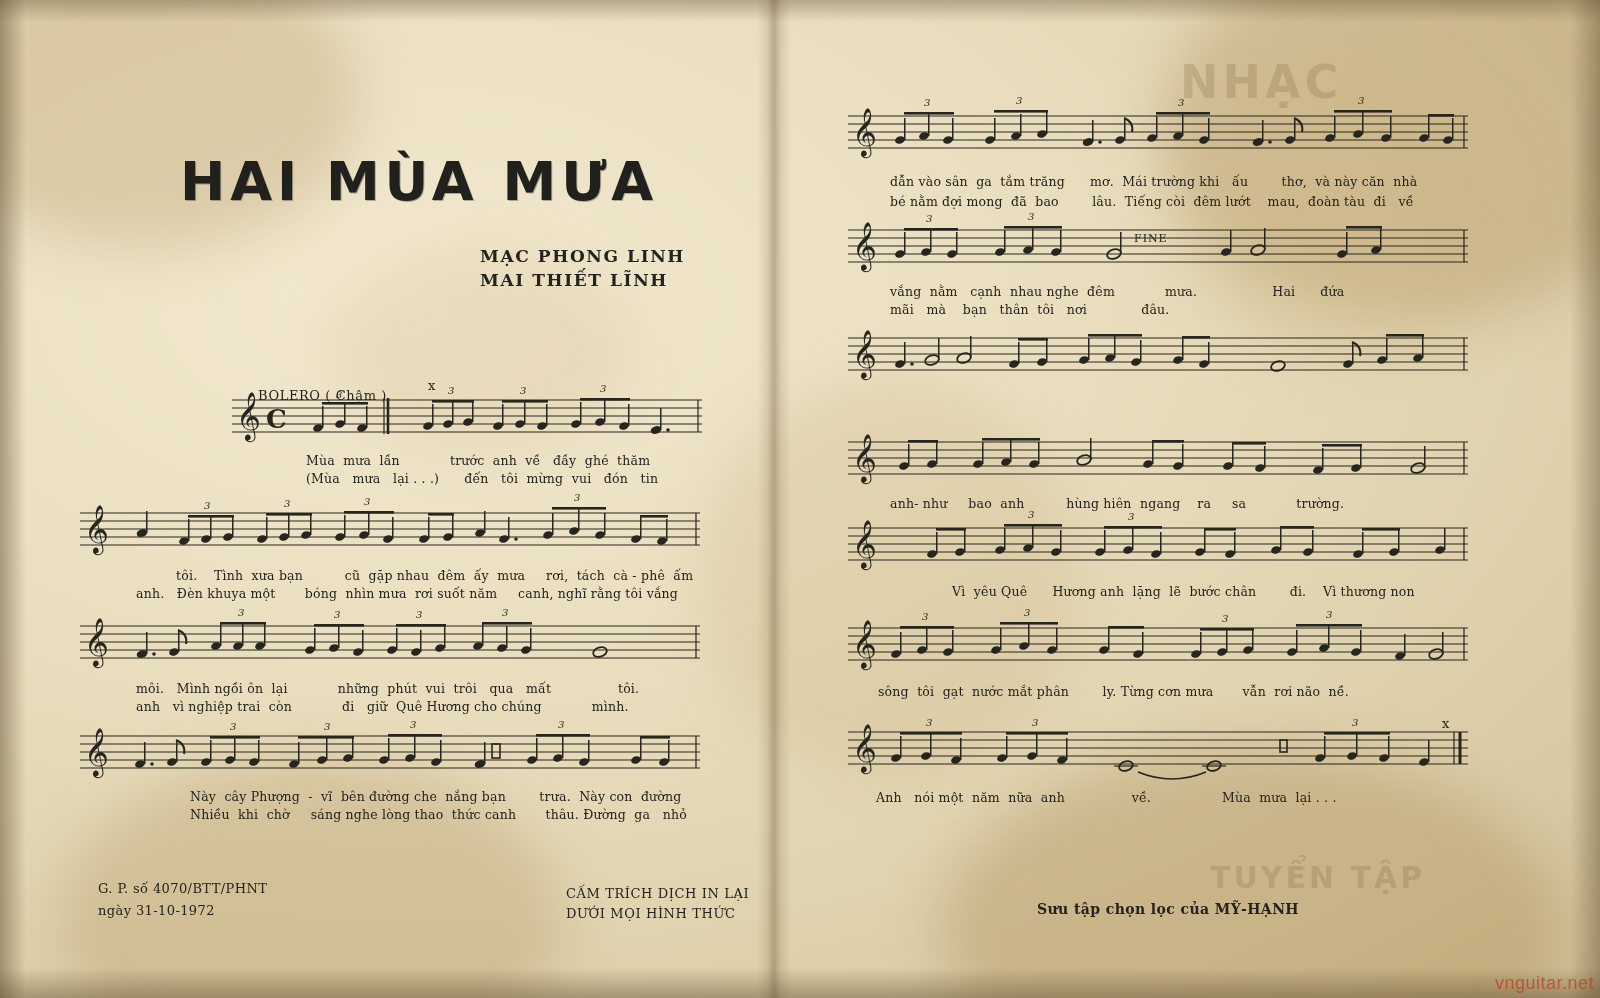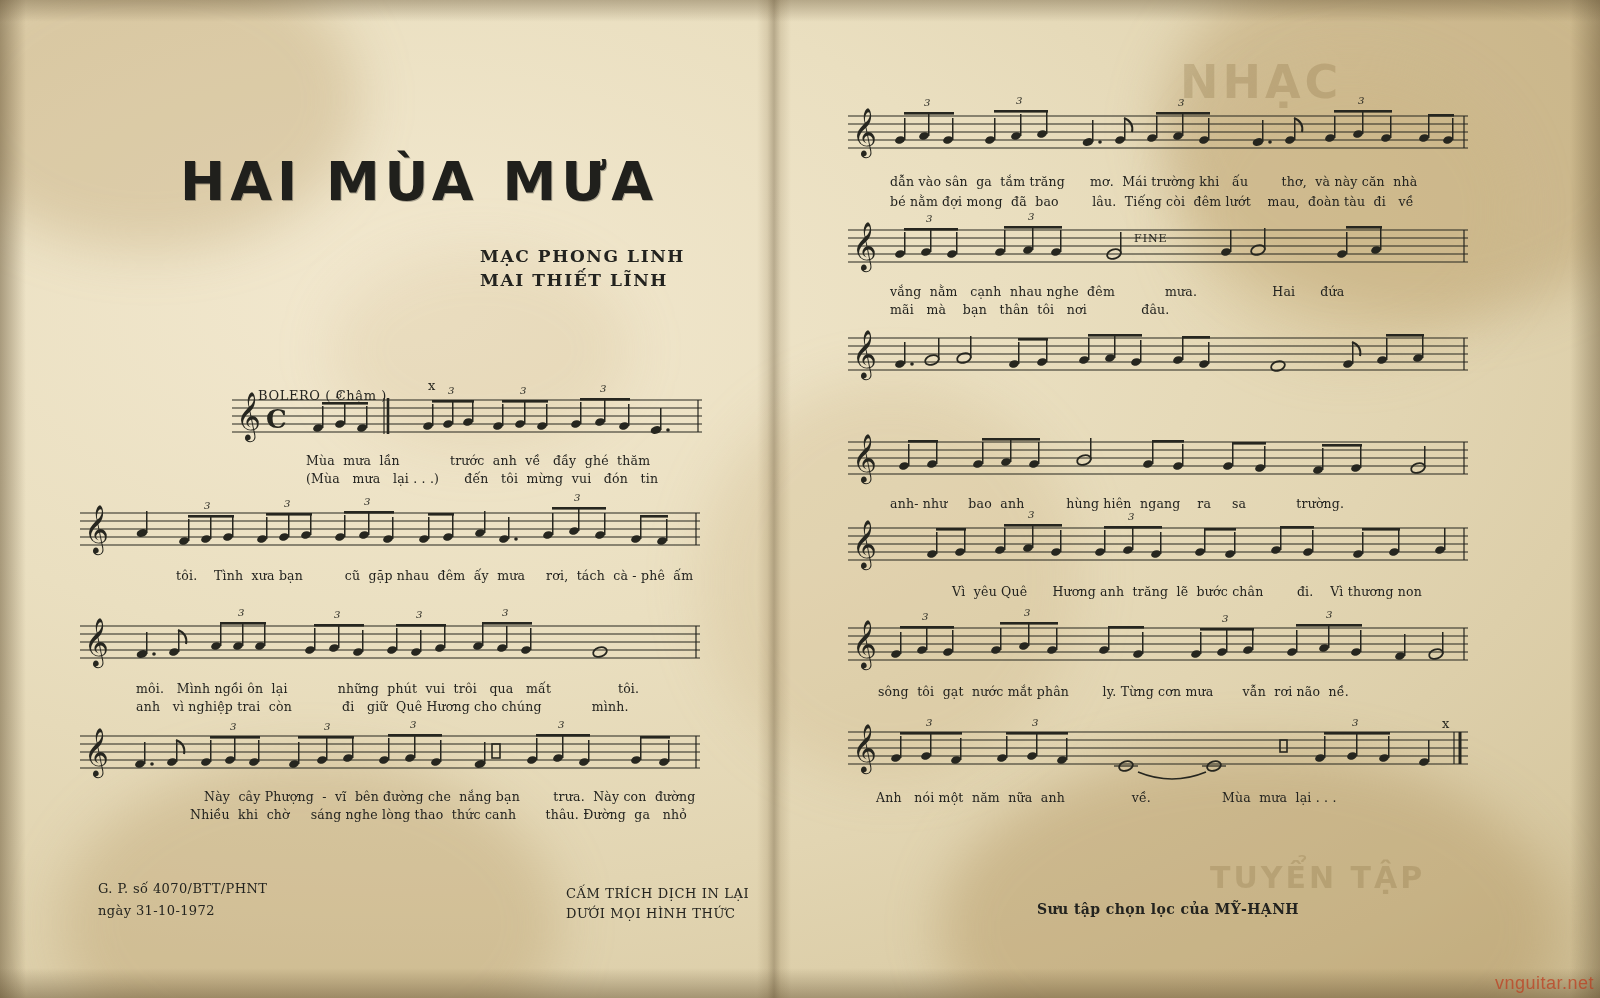--- a/index.html
+++ b/index.html
@@ -320,20 +320,21 @@
         <ellipse cx="556" cy="34" rx="5" ry="3.6" transform="rotate(-18 556 34)"></ellipse>
         <rect x="560" y="12" width="1.5" height="22"></rect>
         <ellipse cx="582" cy="36" rx="5" ry="3.6" transform="rotate(-18 582 36)"></ellipse>
         <rect x="586" y="14" width="1.5" height="22"></rect>
         <rect x="560" y="10" width="28" height="2.6"></rect>
       </g>
       <line x1="616" y1="8" x2="616" y2="40" stroke="#26261f" stroke-width="1.2"></line>
     </svg>
   </div>
   <div class="lyric" style="left:136px; top:568px;margin-left:40px;">tôi.    Tình  xưa bạn          cũ  gặp nhau  đêm  ấy  mưa     rơi,  tách  cà - phê  ấm</div>
+  <div class="lyric" style="left:136px; top:586px;">anh.   Đèn khuya một       bóng  nhìn mưa  rơi suốt năm     canh, nghĩ rằng tôi vắng</div>
 
   <div class="system" style="left:80px; top:618px;">
     <svg width="620" height="62" viewBox="0 0 620 62">
       <g stroke="#26261f" stroke-width="1.1">
         <line x1="0" y1="8" x2="620" y2="8"></line>
         <line x1="0" y1="16" x2="620" y2="16"></line>
         <line x1="0" y1="24" x2="620" y2="24"></line>
         <line x1="0" y1="32" x2="620" y2="32"></line>
         <line x1="0" y1="40" x2="620" y2="40"></line>
       </g>
@@ -450,21 +451,21 @@
 
         <ellipse cx="556" cy="32" rx="5" ry="3.6" transform="rotate(-18 556 32)"></ellipse>
         <rect x="560" y="10" width="1.5" height="22"></rect>
         <ellipse cx="584" cy="34" rx="5" ry="3.6" transform="rotate(-18 584 34)"></ellipse>
         <rect x="588" y="12" width="1.5" height="22"></rect>
         <rect x="560" y="8" width="30" height="2.6"></rect>
       </g>
       <line x1="616" y1="8" x2="616" y2="40" stroke="#26261f" stroke-width="1.2"></line>
     </svg>
   </div>
-  <div class="lyric" style="left:190px; top:789px;margin-left:14px;">Này  cây Phượng  -  vĩ  bên đường che  nắng bạn        trưa.  Này con  đường</div>
+  <div class="lyric" style="left:190px; top:789px;">Này  cây Phượng  -  vĩ  bên đường che  nắng bạn        trưa.  Này con  đường</div>
   <div class="lyric" style="left:190px; top:807px;">Nhiều  khi  chờ     sáng nghe lòng thao  thức canh       thâu. Đường  ga   nhỏ</div>
 
   <div class="system" style="left:848px; top:108px;">
     <svg width="620" height="62" viewBox="0 0 620 62">
       <g stroke="#26261f" stroke-width="1.1">
         <line x1="0" y1="8" x2="620" y2="8"></line>
         <line x1="0" y1="16" x2="620" y2="16"></line>
         <line x1="0" y1="24" x2="620" y2="24"></line>
         <line x1="0" y1="32" x2="620" y2="32"></line>
         <line x1="0" y1="40" x2="620" y2="40"></line>
@@ -742,21 +743,21 @@
         <ellipse cx="546" cy="32" rx="5" ry="3.6" transform="rotate(-18 546 32)"></ellipse>
         <rect x="550" y="10" width="1.5" height="22"></rect>
         <rect x="514" y="8" width="38" height="2.6"></rect>
 
         <ellipse cx="592" cy="30" rx="5" ry="3.6" transform="rotate(-18 592 30)"></ellipse>
         <rect x="596" y="8" width="1.5" height="22"></rect>
       </g>
       <line x1="616" y1="8" x2="616" y2="40" stroke="#26261f" stroke-width="1.2"></line>
     </svg>
   </div>
-  <div class="lyric" style="left:952px; top:584px;">Vì  yêu Quê      Hương anh  trăng  lẽ  bước chân        đi.    Vì thương non</div>
+  <div class="lyric" style="left:952px; top:584px;">Vì  yêu Quê      Hương anh  lặng  lẽ  bước chân        đi.    Vì thương non</div>
 
   <div class="system" style="left:848px; top:620px;">
     <svg width="620" height="62" viewBox="0 0 620 62">
       <g stroke="#26261f" stroke-width="1.1">
         <line x1="0" y1="8" x2="620" y2="8"></line>
         <line x1="0" y1="16" x2="620" y2="16"></line>
         <line x1="0" y1="24" x2="620" y2="24"></line>
         <line x1="0" y1="32" x2="620" y2="32"></line>
         <line x1="0" y1="40" x2="620" y2="40"></line>
       </g>

